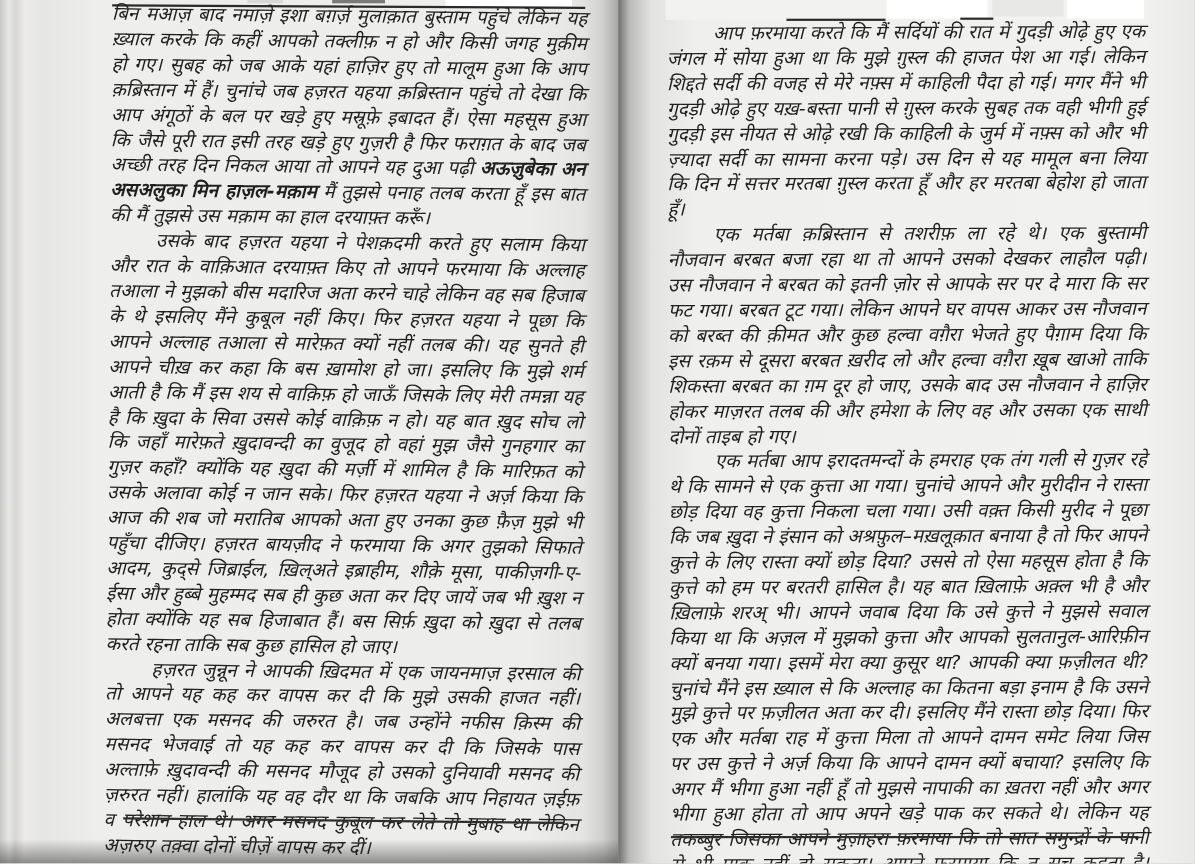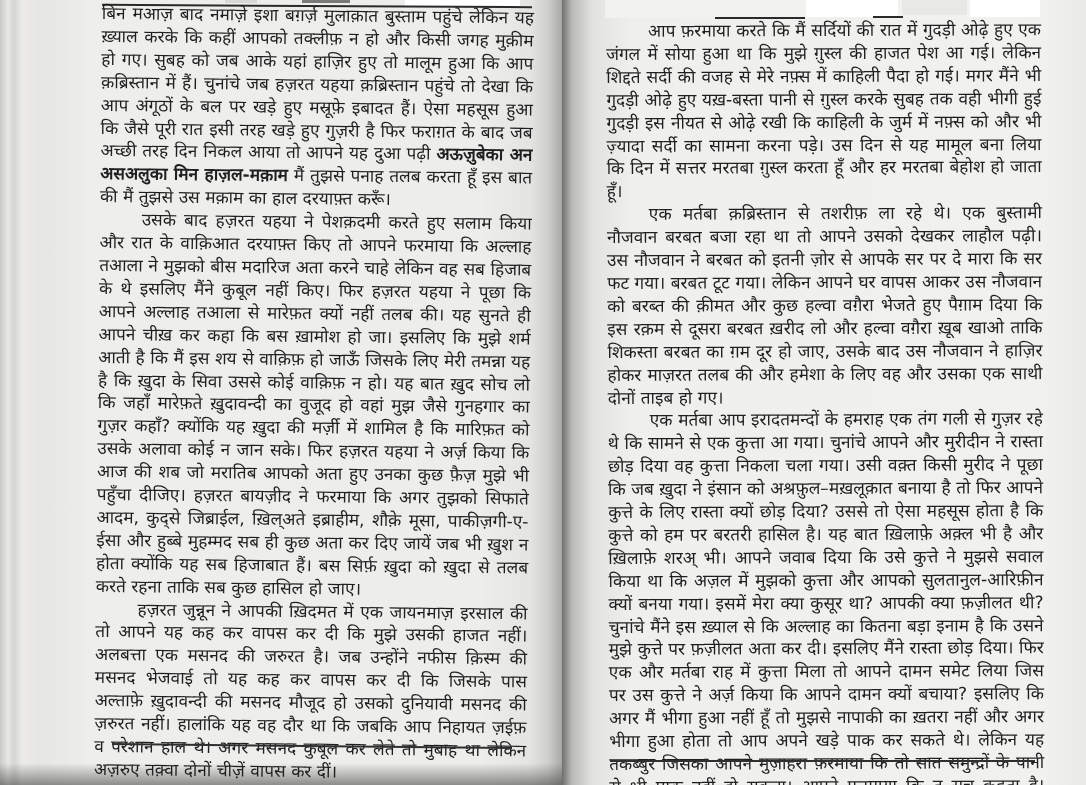--- a/index.html
+++ b/index.html
@@ -1,21 +1,21 @@
 <!DOCTYPE html>
 <html><head>
 <meta charset="utf-8">
 <style>
   html, body { margin: 0; padding: 0; }
   body {
     width: 1086px; height: 785px; overflow: hidden; position: relative;
     background: #d9d9d7;
     font-family: "DejaVu Sans", sans-serif;
   }
-  .spread { position: absolute; inset: 0; }
+  .spread { position: absolute; inset: 0; font-style: italic; }
   .page {
     position: absolute; top: 0; height: 785px; overflow: hidden;
   }
   .page-left {
     left: 0; width: 562px;
     background: linear-gradient(90deg, #c9c9c6 0px, #e7e7e5 8px, #d5d5d3 14px, #ecebea 22px, #e6e6e4 40px, #eeeeec 90px, #ededeb 480px, #e4e4e2 530px, #cfcfcd 548px, #a8a8a6 562px);
   }
   .page-right {
     left: 562px; width: 524px;
     background: linear-gradient(90deg, #6f6f6d 0px, #b9b9b7 10px, #e2e2e0 30px, #efefed 70px, #f1f1ef 480px, #e9e9e7 524px);

